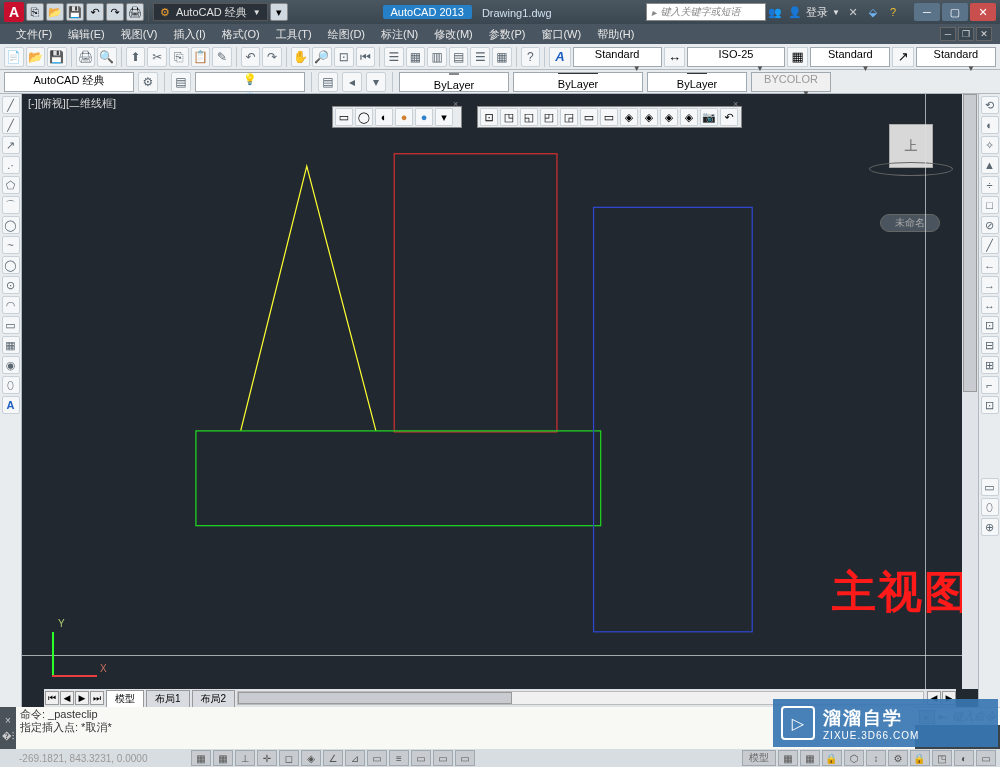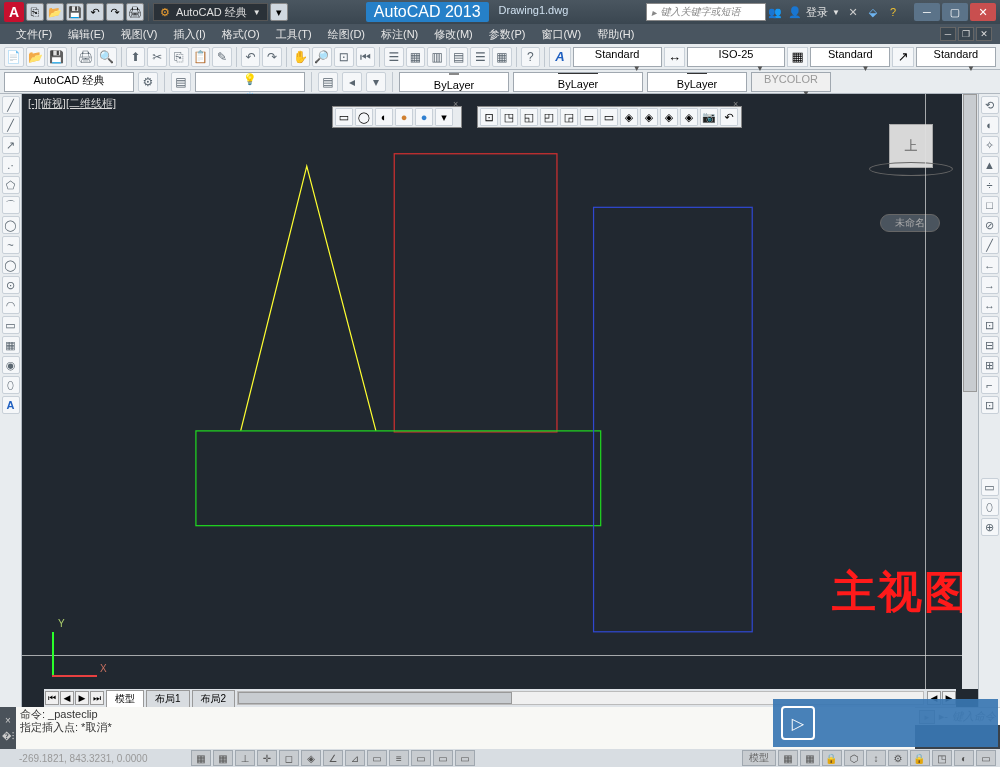--- a/index.html
+++ b/index.html
@@ -6,21 +6,21 @@
 body { width: 1000px; height: 767px; background: #293038; overflow: hidden; position: relative; }
 
 
 .titlebar { height: 24px; background: linear-gradient(#4a5660,#3a4650); display: flex; align-items: center; padding: 0 4px; gap: 2px; }
 .app-logo { width: 20px; height: 20px; background: #c8102e; border-radius: 2px; display: flex; align-items: center; justify-content: center; color: #fff; font-weight: bold; font-size: 14px; }
 .qa-btn { width: 18px; height: 18px; background: #d0d8e0; border: 1px solid #888; border-radius: 2px; display: flex; align-items: center; justify-content: center; font-size: 11px; }
 .qa-sep { width: 1px; height: 18px; background: #555; margin: 0 2px; }
 .ws-select { height: 18px; background: #2a3138; border: 1px solid #555; color: #e0e0e0; font-size: 11px; display: flex; align-items: center; padding: 0 6px; gap: 6px; }
 .ws-select .arrow { font-size: 8px; }
 .title-center { flex: 1; display: flex; justify-content: center; gap: 10px; }
-.title-app { background: #2680c8; color: #fff; padding: 1px 8px; font-size: 16px; border-radius: 2px; }
+.title-app { background: #2680c8; color: #fff; padding: 1px 8px; font-size: 11px; border-radius: 2px; }
 .title-doc { color: #cfe0ef; font-size: 11px; padding-top: 2px; }
 .search-box { width: 120px; height: 18px; background: #fff; border: 1px solid #888; font-size: 10px; color: #888; font-style: italic; padding: 0 4px; display: flex; align-items: center; }
 .title-right { display: flex; gap: 6px; align-items: center; }
 .login-btn { color: #e0e0e0; font-size: 11px; display: flex; align-items: center; gap: 4px; }
 .tiny-icon { width: 14px; height: 14px; display: inline-flex; align-items: center; justify-content: center; font-size: 11px; color: #ccc; }
 .win-controls { display: flex; gap: 2px; margin-left: 8px; }
 .win-btn { width: 26px; height: 18px; display: flex; align-items: center; justify-content: center; font-size: 11px; color: #fff; border-radius: 2px; }
 .win-min { background: #5b7389; }
 .win-max { background: #5b7389; }
 .win-close { background: #c94f4f; }
@@ -42,21 +42,21 @@
 
 .prop-row { height: 24px; background: #e8ecef; border-bottom: 1px solid #b0b8c0; display: flex; align-items: center; padding: 0 4px; gap: 4px; }
 
 
 .main-area { position: absolute; top: 94px; left: 0; right: 0; bottom: 60px; display: flex; }
 .left-tool { width: 22px; background: #e8ecef; border-right: 1px solid #b0b8c0; display: flex; flex-direction: column; align-items: center; padding-top: 2px; gap: 2px; }
 .left-tool .tb-btn { width: 18px; height: 18px; font-size: 11px; }
 .right-tool { width: 22px; background: #e8ecef; border-left: 1px solid #b0b8c0; display: flex; flex-direction: column; align-items: center; padding-top: 2px; gap: 2px; }
 .right-tool .tb-btn { width: 18px; height: 18px; font-size: 11px; }
 .canvas-wrap { flex: 1; position: relative; background: #212830; }
-.viewport-label { position: absolute; top: 2px; left: 6px; color: #d8d8d8; font-size: 11px; text-decoration: underline; }
+.viewport-label { position: absolute; top: 2px; left: 6px; color: #d8d8d8; font-size: 11px; }
 .float-toolbar { position: absolute; top: 12px; height: 22px; background: #e8ecef; border: 1px solid #888; display: flex; align-items: center; padding: 0 2px; gap: 2px; }
 .float-toolbar.t1 { left: 310px; width: 130px; }
 .float-toolbar.t2 { left: 455px; width: 265px; }
 .ft-btn { width: 18px; height: 18px; background: #f5f7f9; border: 1px solid #c8d0d8; border-radius: 1px; font-size: 11px; display: flex; align-items: center; justify-content: center; }
 .ft-close { position: absolute; right: -2px; top: -8px; width: 10px; height: 10px; font-size: 9px; color: #888; }
 
 
 .viewcube { position: absolute; top: 30px; right: 45px; width: 44px; height: 44px; background: #d8d8d8; border: 1px solid #aaa; display: flex; align-items: center; justify-content: center; color: #666; font-size: 13px; }
 .viewcube-ring { position: absolute; top: 68px; right: 25px; width: 84px; height: 14px; border: 1px solid #666; border-radius: 50%; }
 .navbar-btn { position: absolute; right: 38px; top: 120px; width: 60px; height: 18px; background: #4a545e; border: 1px solid #666; border-radius: 9px; color: #aaa; font-size: 10px; display: flex; align-items: center; justify-content: center; }
@@ -431,13 +431,17 @@
   <div class="sb-btn">↕</div>
   <div class="sb-btn">⚙</div>
   <div class="sb-btn">🔒</div>
   <div class="sb-btn">◳</div>
   <div class="sb-btn">◐</div>
   <div class="sb-btn">▭</div>
 </div>
 
 <div class="watermark">
   <div class="wm-play">▷</div>
+  <div class="wm-text">
+    <span class="ch">溜溜自学</span>
+    <span class="en">ZIXUE.3D66.COM</span>
+  </div>
 </div>
 
 </body></html>

